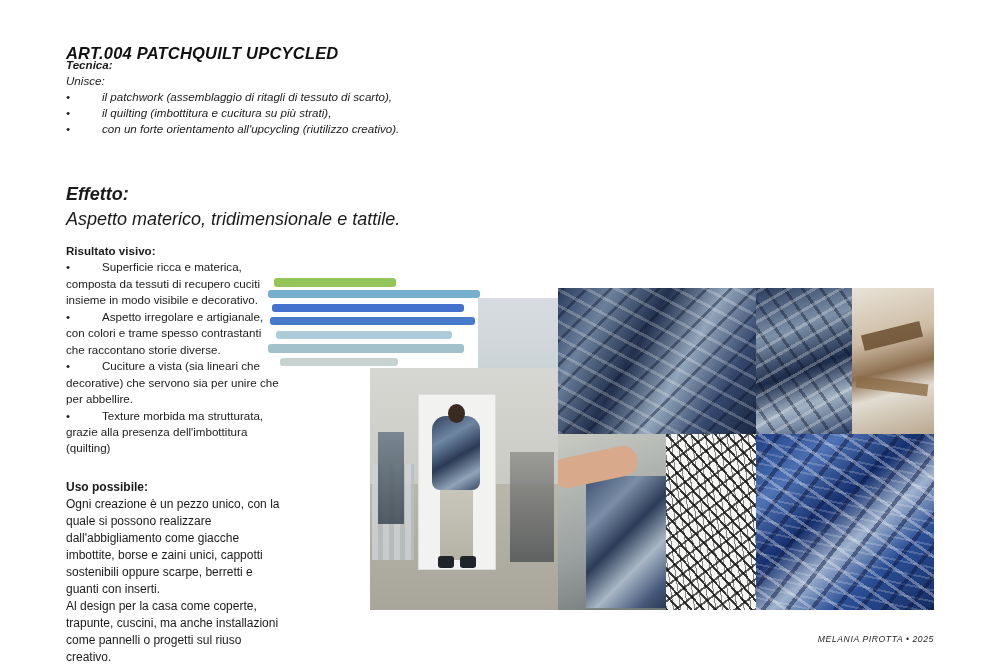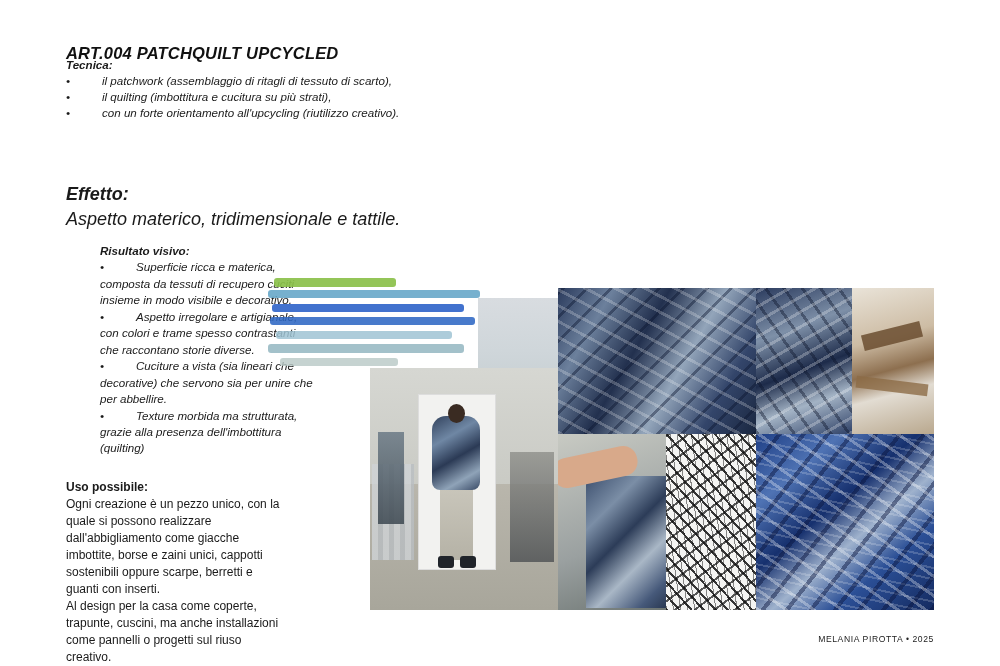--- a/index.html
+++ b/index.html
@@ -61,43 +61,42 @@
     line-height: 1.38;
     color: #1a1a1a;
   }
   .block-effetto .lbl { font-weight: bold; }
 
   .block-risultato {
     position: absolute;
     left: 66px; top: 243px;
     width: 216px;
     font-size: 11.6px;
-    font-style: italic;
     line-height: 1.42;
     color: #1a1a1a;
-    margin-left: 34px;
   }
   .block-risultato .lbl { font-weight: bold; }
   .block-risultato .blt { display: block; position: relative; padding-left: 0; }
   .block-risultato .blt .dot { display: inline-block; width: 36px; }
 
   .block-uso {
     position: absolute;
     left: 66px; top: 479px;
     width: 216px;
     font-size: 12px;
     line-height: 1.42;
     color: #1a1a1a;
   }
   .block-uso .lbl { font-weight: bold; }
 
   .footer {
     position: absolute;
     right: 66px; bottom: 22px;
     font-size: 8.6px;
+    font-style: italic;
     letter-spacing: 0.6px;
     color: #222;
     white-space: nowrap;
     padding-left: 44px;
   }
 
   
   .strokes {
     position: absolute;
     left: 266px; top: 276px;
@@ -199,20 +198,21 @@
 </style>
 </head>
 <body>
 
 <div class="page">
 
   <div class="title">ART.004 PATCHQUILT UPCYCLED</div>
 
   <div class="block-tecnica">
     <div class="lbl">Tecnica:</div>
+    <div>Unisce:</div>
     <ul class="bullets">
       <li>
         <span class="dot">•</span>
         <span>il patchwork (assemblaggio di ritagli di tessuto di scarto),</span>
       </li>
       <li>
         <span class="dot">•</span>
         <span>il quilting (imbottitura e cucitura su più strati),</span>
       </li>
       <li>

